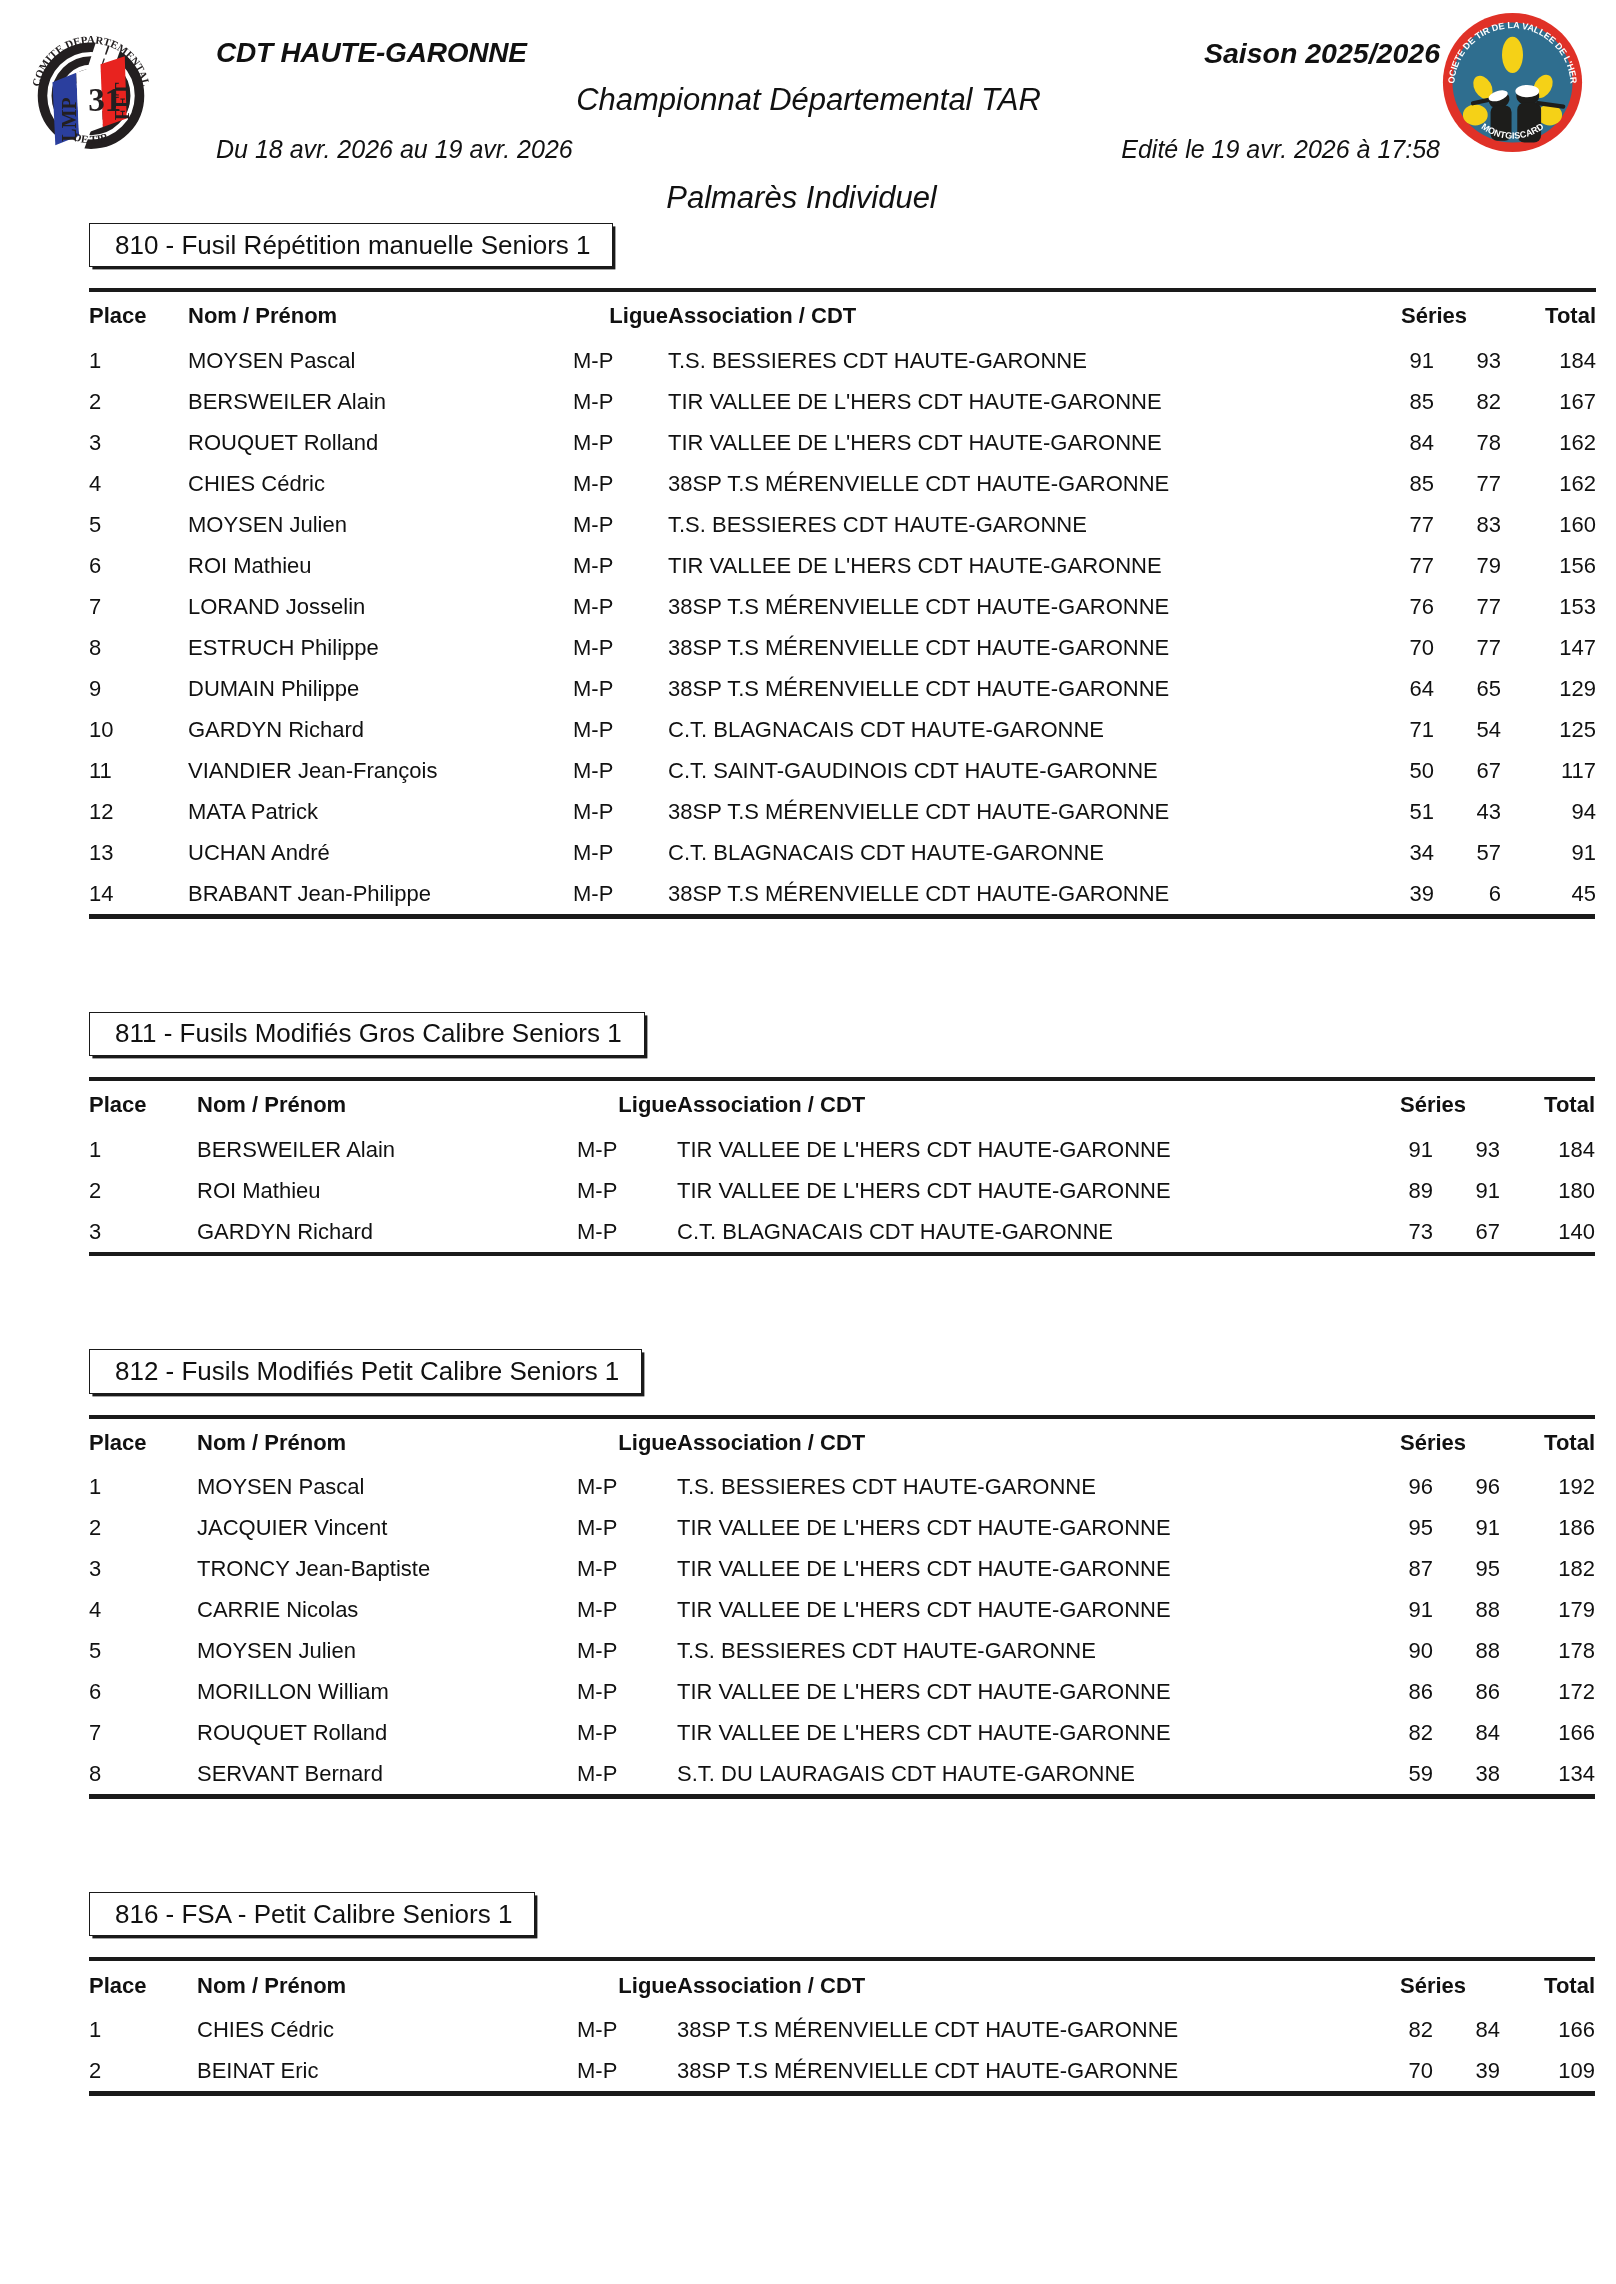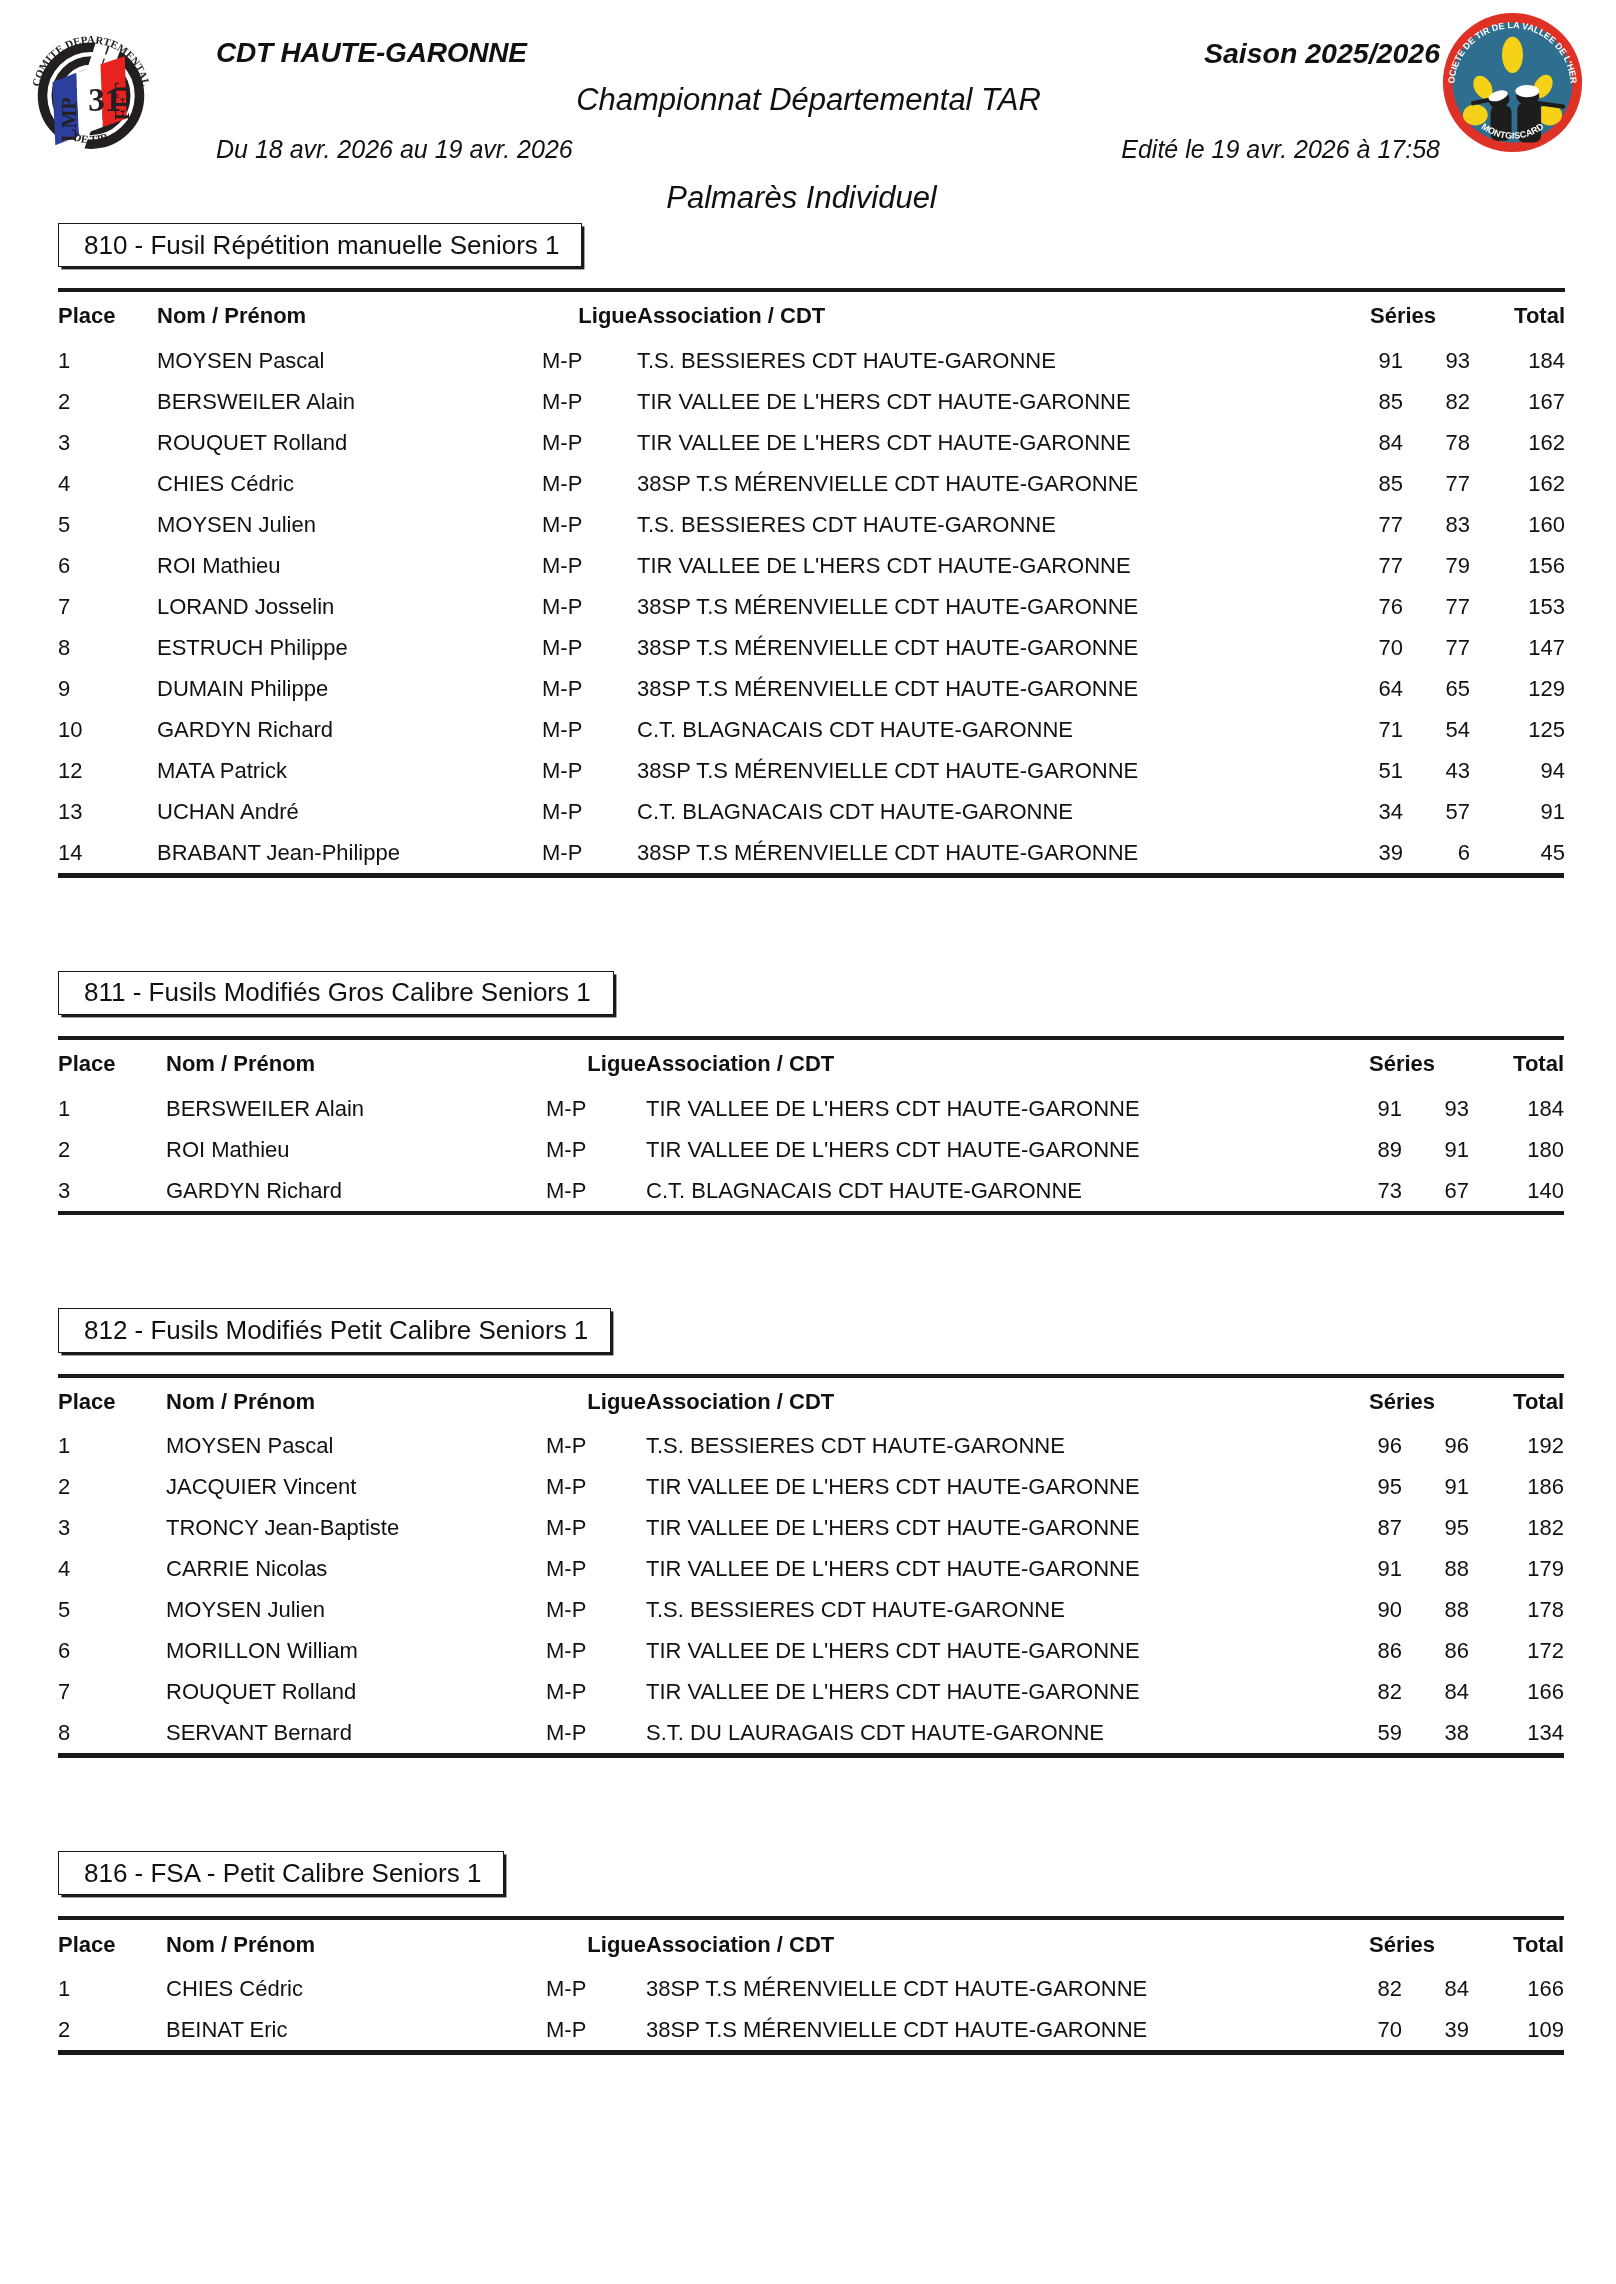--- a/index.html
+++ b/index.html
@@ -44,21 +44,21 @@
     font-size:25px;font-style:italic;white-space:nowrap;
   }
   .hdr-palmares{
     position:absolute;left:0;right:14px;top:180px;
     text-align:center;font-size:31px;font-style:italic;
     white-space:nowrap;
   }
 
   
   .sections{position:absolute;left:0;top:223px;width:1617px;}
-  .section{position:relative;}
+  .section{position:relative;padding-left:31px;}
 
   .sec-title-box{
     display:inline-block;
     margin-left:58px;
     border:1.9px solid #1a1a1a;
     box-shadow:2.9px 2.9px 0 -0.5px #1a1a1a;
     padding:7.6px 22px 8.6px 25px;
     background:#fff;
   }
   .sec-title-text{
@@ -328,20 +328,29 @@
             <tr>
       <td class="place">10</td>
       <td class="name">GARDYN Richard</td>
       <td class="ligue">M-P</td>
       <td class="assoc">C.T. BLAGNACAIS CDT HAUTE-GARONNE</td>
       <td class="s">71</td>
       <td class="s">54</td>
       <td class="total">125</td>
     </tr>
             <tr>
+      <td class="place">11</td>
+      <td class="name">VIANDIER Jean-François</td>
+      <td class="ligue">M-P</td>
+      <td class="assoc">C.T. SAINT-GAUDINOIS CDT HAUTE-GARONNE</td>
+      <td class="s">50</td>
+      <td class="s">67</td>
+      <td class="total">117</td>
+    </tr>
+            <tr>
       <td class="place">12</td>
       <td class="name">MATA Patrick</td>
       <td class="ligue">M-P</td>
       <td class="assoc">38SP T.S MÉRENVIELLE CDT HAUTE-GARONNE</td>
       <td class="s">51</td>
       <td class="s">43</td>
       <td class="total">94</td>
     </tr>
             <tr>
       <td class="place">13</td>

